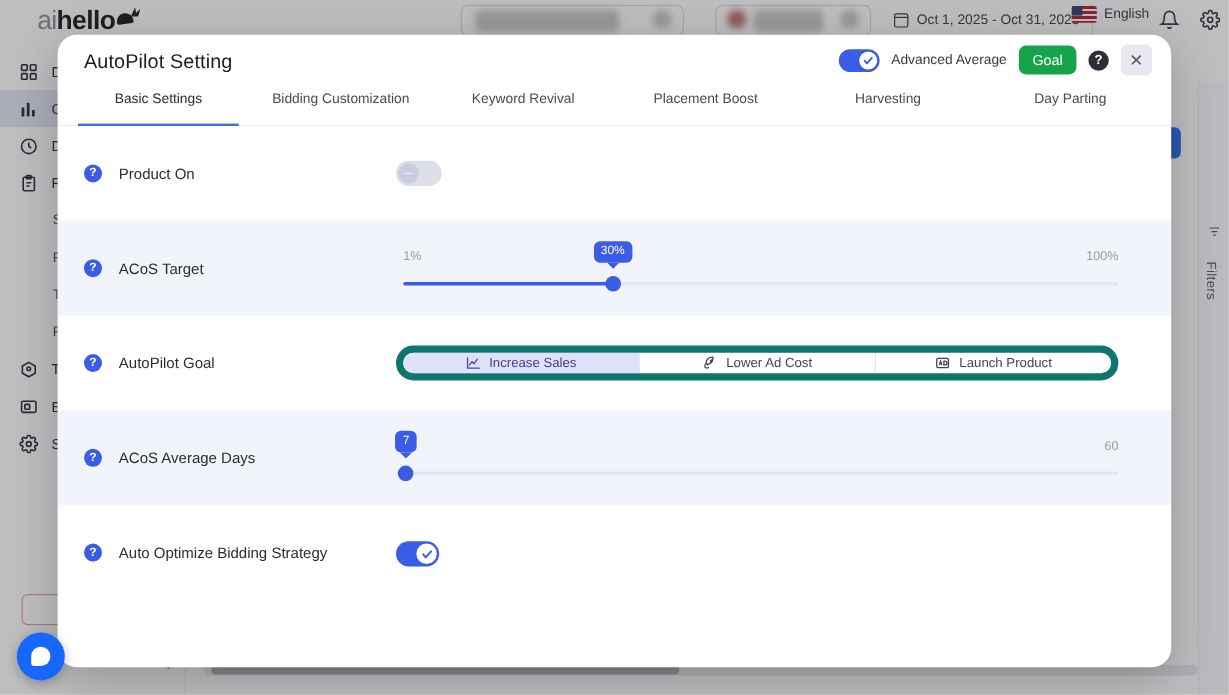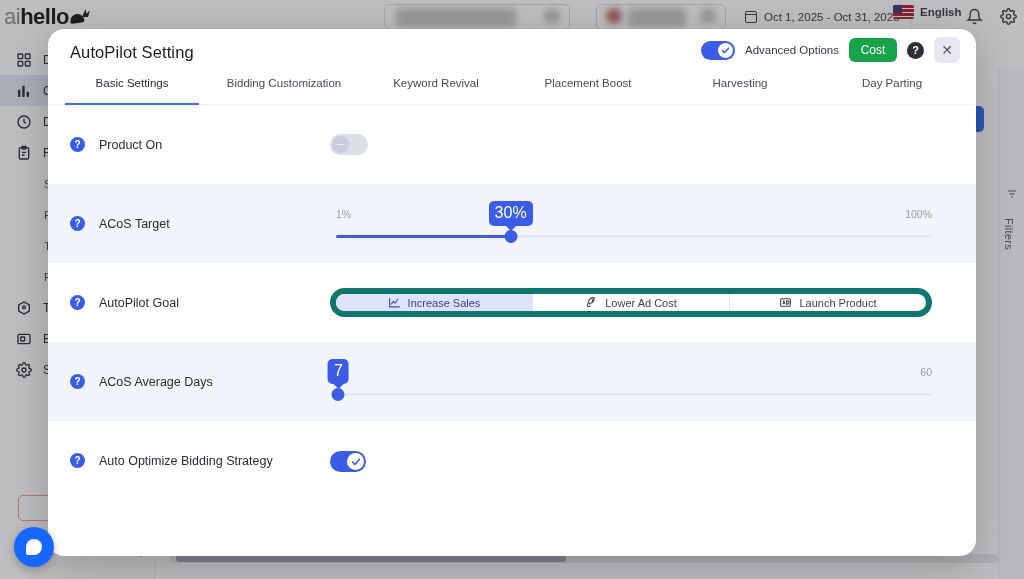--- a/index.html
+++ b/index.html
@@ -16,24 +16,24 @@
     background: #ffffff;
   }
 
   
   .topbar {
     position: absolute; top: 0; left: 0; right: 0; height: 34px;
     background: #ffffff;
     display: flex; align-items: center;
   }
   .logo {
-    position: absolute; left: 4px; top: 6px;
+    position: absolute; left: 31px; top: 6px;
     font-size: 22px; font-weight: 700; color: #1a1a1a;
     letter-spacing: -.5px; line-height: 22px;
-    display: flex; align-items: center;
+    display: flex; align-items: flex-start;
   }
   .logo .ai { color: #8e8e93; font-weight: 400; }
   .logo-carrot {
     display: inline-block; width: 20px; height: 16px; margin-left: 1px;
     position: relative;
   }
   .logo-carrot::before {
     content: ""; position: absolute; left: 0; bottom: 2px;
     width: 14px; height: 9px; background: #1a1a1a;
     border-radius: 8px 8px 2px 2px;
@@ -63,21 +63,21 @@
     width: 12px; height: 12px; border: 1.4px solid #3c3c43;
     border-radius: 2px; position: relative;
   }
   .cal-ico::before {
     content: ""; position: absolute; left: -1.4px; right: -1.4px; top: 1.5px;
     height: 1.4px; background: #3c3c43;
   }
   .lang {
     position: absolute; top: 5px; left: 893px;
     display: flex; align-items: center; gap: 6px;
-    font-size: 11.5px; color: #3c3c43; font-weight: bold;
+    font-size: 11.5px; color: #3c3c43;
   }
   .flag {
     width: 21px; height: 14px; border-radius: 2px;
     background: linear-gradient(#b22234 0 18%, #fff 18% 30%, #b22234 30% 48%,
                 #fff 48% 60%, #b22234 60% 78%, #fff 78% 88%, #b22234 88% 100%);
     position: relative; overflow: hidden;
   }
   .flag::before {
     content: ""; position: absolute; left: 0; top: 0;
     width: 9px; height: 7.5px; background: #3c3b6e;
@@ -298,21 +298,21 @@
     border-radius: 50%; background: #3b5ce4;
     transform: translateX(-6.5px);
   }
   .slider-min, .slider-max {
     position: absolute; top: 24px; font-size: 10.5px; color: #9a9aa5;
   }
   .slider-min { left: 0; }
   .slider-max { right: 0; }
   .slider-badge {
     position: absolute; top: 17px; transform: translateX(-50%);
-    background: #3b5ce4; color: #fff; font-size: 16px;
+    background: #3b5ce4; color: #fff; font-size: 10px;
     border-radius: 5px; padding: 3px 6px 4px;
     white-space: nowrap;
   }
   .slider-badge::after {
     content: ""; position: absolute; left: 50%; top: 100%;
     transform: translateX(-50%);
     border-left: 5px solid transparent; border-right: 5px solid transparent;
     border-top: 5px solid #3b5ce4;
   }
 
@@ -487,22 +487,22 @@
   <div class="modal-header">
     <div class="modal-title">AutoPilot Setting</div>
     <div class="header-right">
       <span class="adv-toggle">
         <span class="knob">
           <svg viewBox="0 0 24 24" fill="none" stroke="#3b5ce4" stroke-width="4" stroke-linecap="round" stroke-linejoin="round">
               <path d="M4 12l5 6L20 6"></path>
             </svg>
         </span>
       </span>
-      <span class="adv-label">Advanced Options</span>
-      <button class="save-btn">Cost</button>
+      <span class="adv-label">Advanced Average</span>
+      <button class="save-btn">Goal</button>
       <span class="help-btn">?</span>
       <span class="close-btn">✕</span>
     </div>
   </div>
 
   <div class="tabs">
     <div class="tab active">
         <span>Basic Settings</span>
       </div>
     <div class="tab">

